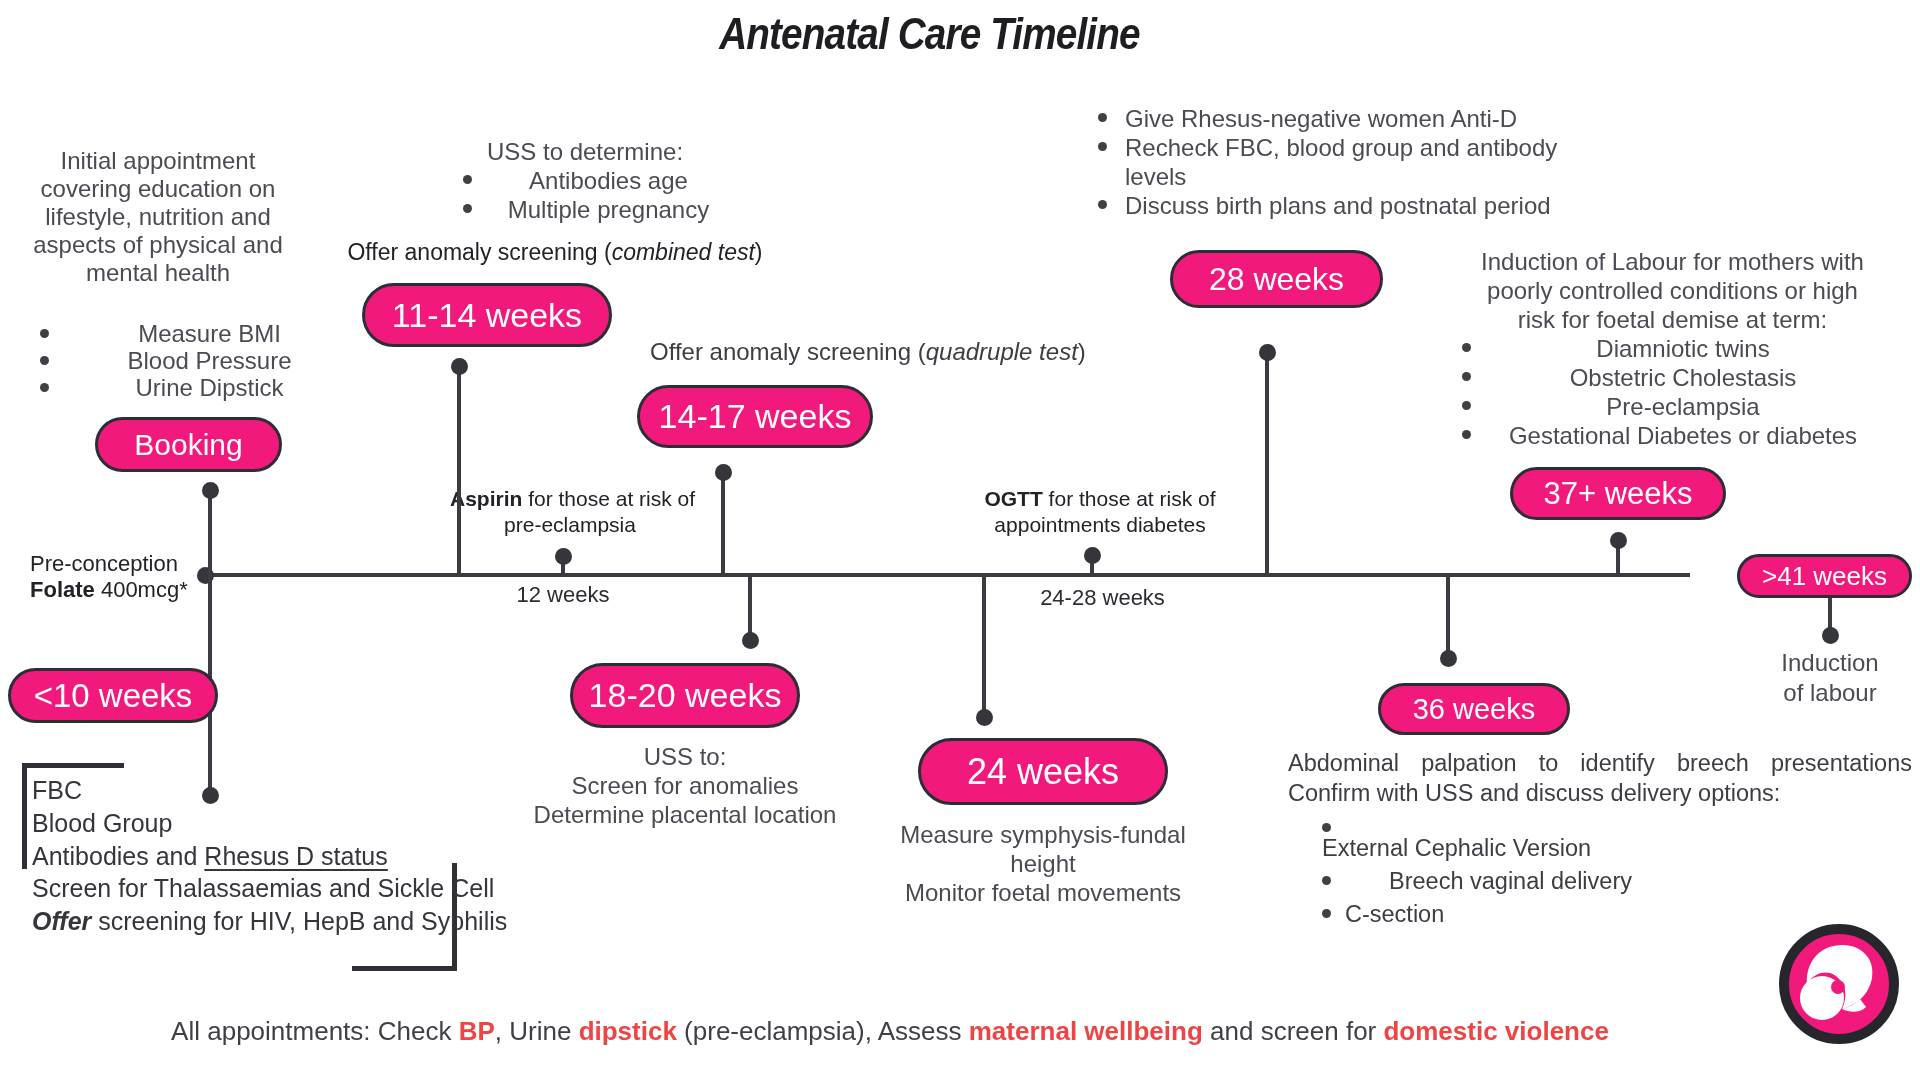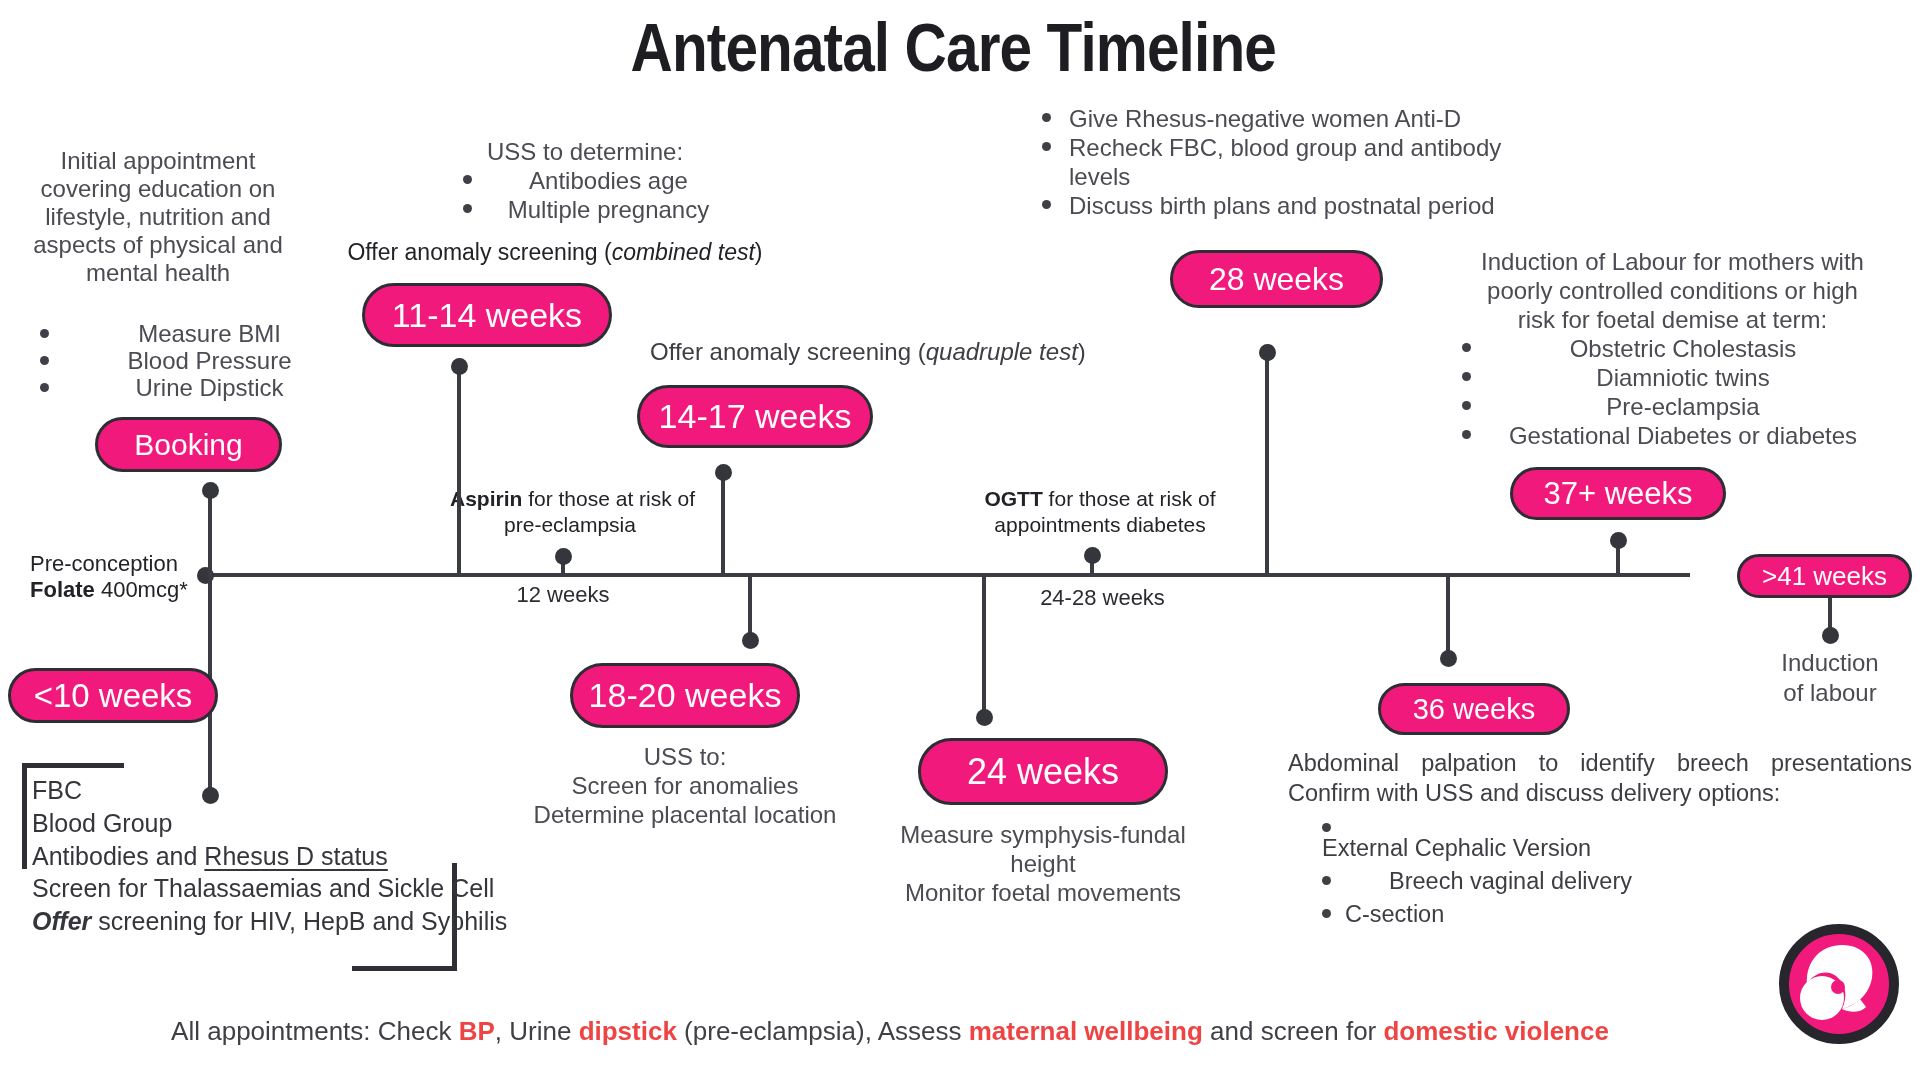--- a/index.html
+++ b/index.html
@@ -21,21 +21,21 @@
   #title .squeeze{display:inline-block;transform:scaleX(0.86);transform-origin:50% 50%;letter-spacing:-1px;}
   .u{text-decoration:underline;text-underline-offset:4px;}
   .bi{font-weight:700;font-style:italic;}
   b{color:#ef4444;}
 </style>
 </head>
 <body>
 
 <div id="stage">
 
-  <div id="title" class="abs ctr nw" style="left:308px;top:8px;width:1290px;font-size:68px;">
+  <div id="title" class="abs ctr nw" style="left:284px;top:8px;width:1290px;font-size:45px;font-style:italic;">
     <span class="squeeze">Antenatal Care Timeline</span>
   </div>
 
   <div class="abs ctr grey" style="left:28px;top:147px;width:260px;font-size:24px;line-height:28px;">
     <div class="nw">Initial appointment</div>
     <div class="nw">covering education on</div>
     <div class="nw">lifestyle, nutrition and</div>
     <div class="nw">aspects of physical and</div>
     <div class="nw">mental health</div>
   </div>
@@ -67,46 +67,46 @@
   </div>
 
   <div class="abs ctr nw blk" style="left:345px;top:239px;width:420px;font-size:23px;">
     <span>Offer anomaly screening (</span><span style="font-style:italic">combined test</span><span>)</span>
   </div>
 
   <div class="abs ctr nw" style="left:650px;top:338px;width:420px;font-size:24px;color:#3d3d44;">
     <span>Offer anomaly screening (</span><span style="font-style:italic">quadruple test</span><span>)</span>
   </div>
 
-  <div class="abs grey" style="left:1042px;top:104px;width:500px;font-size:24px;line-height:29px;">
+  <div class="abs grey" style="left:1098px;top:104px;width:500px;font-size:24px;line-height:29px;">
     <div class="brow">
       <span class="bdot" style="margin-right:18px;"></span>
       <span class="btxt">Give Rhesus-negative women Anti-D</span>
     </div>
     <div class="brow">
       <span class="bdot" style="margin-right:18px;"></span>
       <span class="btxt">Recheck FBC, blood group and antibody levels</span>
     </div>
     <div class="brow">
       <span class="bdot" style="margin-right:18px;"></span>
       <span class="btxt">Discuss birth plans and postnatal period</span>
     </div>
   </div>
 
   <div class="abs grey" style="left:1450px;top:247px;width:445px;font-size:24px;line-height:29px;">
     <div class="ctr nw">Induction of Labour for mothers with</div>
     <div class="ctr nw">poorly controlled conditions or high</div>
     <div class="ctr nw">risk for foetal demise at term:</div>
     <div class="brow" style="padding-left:12px;">
       <span class="bdot"></span>
+      <span class="btxt ctr nw">Diamniotic twins</span>
+    </div>
+    <div class="brow" style="padding-left:12px;">
+      <span class="bdot"></span>
       <span class="btxt ctr nw">Obstetric Cholestasis</span>
-    </div>
-    <div class="brow" style="padding-left:12px;">
-      <span class="bdot"></span>
-      <span class="btxt ctr nw">Diamniotic twins</span>
     </div>
     <div class="brow" style="padding-left:12px;">
       <span class="bdot"></span>
       <span class="btxt ctr nw">Pre-eclampsia</span>
     </div>
     <div class="brow" style="padding-left:12px;">
       <span class="bdot"></span>
       <span class="btxt ctr nw">Gestational Diabetes or diabetes</span>
     </div>
   </div>

